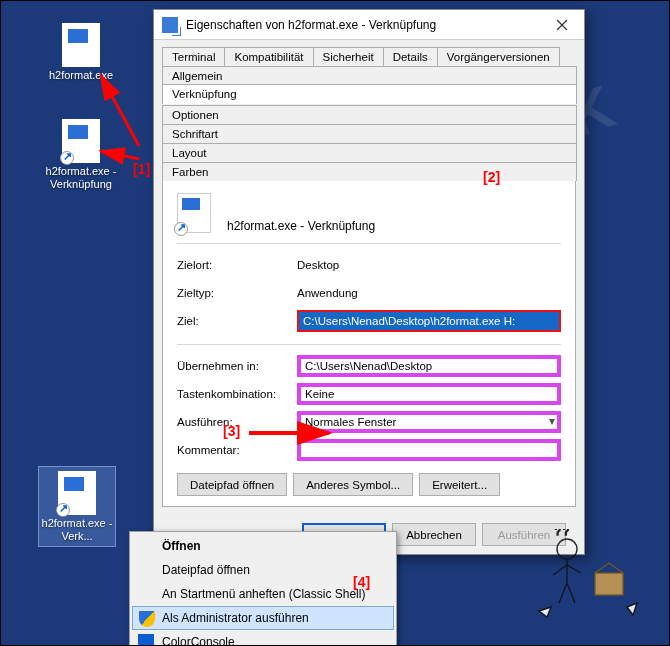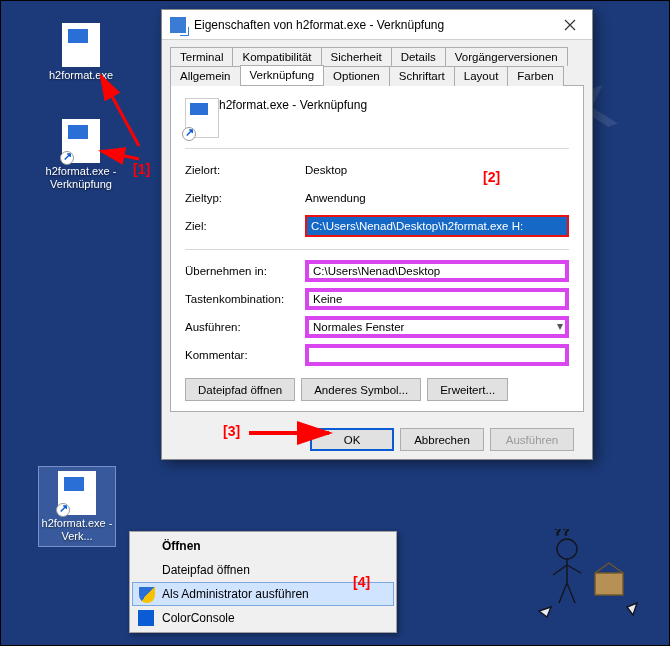--- a/index.html
+++ b/index.html
@@ -41,21 +41,21 @@
   }
   .desktop-icon.selected{
     background:rgba(90,130,200,.45);
     outline:1px solid rgba(180,200,255,.6);
     padding:4px 2px;
   }
   .desktop-icon span { display:block; line-height:1.15; text-shadow:0 1px 2px rgba(0,0,0,.6);}
 
   
   .dialog{
-    position:absolute;left:160px;top:8px;width:432px;
+    position:absolute;left:152px;top:8px;width:432px;
     background:#f0f0f0;border:1px solid #8a8a8a;box-shadow:4px 4px 12px rgba(0,0,0,.45);
   }
   .titlebar{
     height:30px;background:#fff;display:flex;align-items:center;padding:0 0 0 8px;border-bottom:1px solid #d0d0d0;
   }
   .titlebar .ticon{width:16px;height:16px;background:#3a7bd5;margin-right:8px;position:relative;}
   .titlebar .ticon::after{content:"";position:absolute;right:-3px;bottom:-3px;width:8px;height:8px;border:1px solid #3a7bd5;border-top:none;border-left:none;}
   .titlebar .ttxt{flex:1;font-size:12px;}
   .titlebar .close{width:44px;height:30px;display:flex;align-items:center;justify-content:center;cursor:pointer;}
 
@@ -65,21 +65,21 @@
   .tabrow{display:flex;}
   .tab{
     padding:3px 9px 3px;border:1px solid #adadad;border-bottom:none;background:#f0f0f0;
     margin-right:-1px;font-size:11.5px;cursor:pointer;position:relative;top:1px;
   }
   .tab.active{background:#fff;z-index:2;top:0;padding-bottom:4px;}
 
   .panel{
     margin:0 8px 8px;padding:12px 14px 10px;background:#fff;border:1px solid #adadad;border-top:none;
   }
-  .hdr{display:flex;align-items:flex-start;gap:0;margin-bottom:10px;}
+  .hdr{display:flex;align-items:flex-end;gap:16px;margin-bottom:10px;}
   .hdr .bigicon{width:34px;height:40px;background:#fff;border:1px solid #ccc;position:relative;}
   .hdr .bigicon::after{content:"";position:absolute;left:4px;top:4px;width:18px;height:12px;background:#2a6fd6;}
   .hdr .bigicon .ar{position:absolute;left:-4px;bottom:-4px;width:14px;height:14px;background:#fff;border-radius:50%;border:1px solid #999;}
   .hdr .bigicon .ar::after{content:"↗";position:absolute;left:2px;top:-2px;color:#0a5bd4;font-size:11px;font-weight:bold;}
   .sep{height:1px;background:#d8d8d8;margin:6px 0 10px;}
 
   .row{display:flex;align-items:center;margin:6px 0;min-height:22px;}
   .lbl{width:120px;font-size:11.5px;}
   .val{font-size:11.5px;}
   .fld{flex:1;}
@@ -166,21 +166,21 @@
   </div>
 
   <div class="tabs">
     <div class="tabrow" style="width:100%;">
       <div class="tab">Terminal</div>
       <div class="tab">Kompatibilität</div>
       <div class="tab">Sicherheit</div>
       <div class="tab">Details</div>
       <div class="tab">Vorgängerversionen</div>
     </div>
-    <div class="tabrow" style="width:100%;">
+    <div class="tabrow" style="width:100%;flex-direction:column;">
       <div class="tab">Allgemein</div>
       <div class="tab active">Verknüpfung</div>
       <div class="tab">Optionen</div>
       <div class="tab">Schriftart</div>
       <div class="tab">Layout</div>
       <div class="tab">Farben</div>
     </div>
   </div>
 
   <div class="panel">
@@ -241,20 +241,23 @@
     <button class="btn disabled">Ausführen</button>
   </div>
 </div>
 
 <div class="ctx">
   <div class="item bold">
       <span>Öffnen</span>
     </div>
   <div class="item">
       <span>Dateipfad öffnen</span>
+    </div>
+  <div class="item">
+      <span>An Startmenü anheften (Classic Shell)</span>
     </div>
   <div class="item hover">
     <div class="icn shield"></div>
     <span>Als Administrator ausführen</span>
   </div>
   <div class="item">
     <div class="icn cc"></div>
     <span>ColorConsole</span>
   </div>
 </div>

